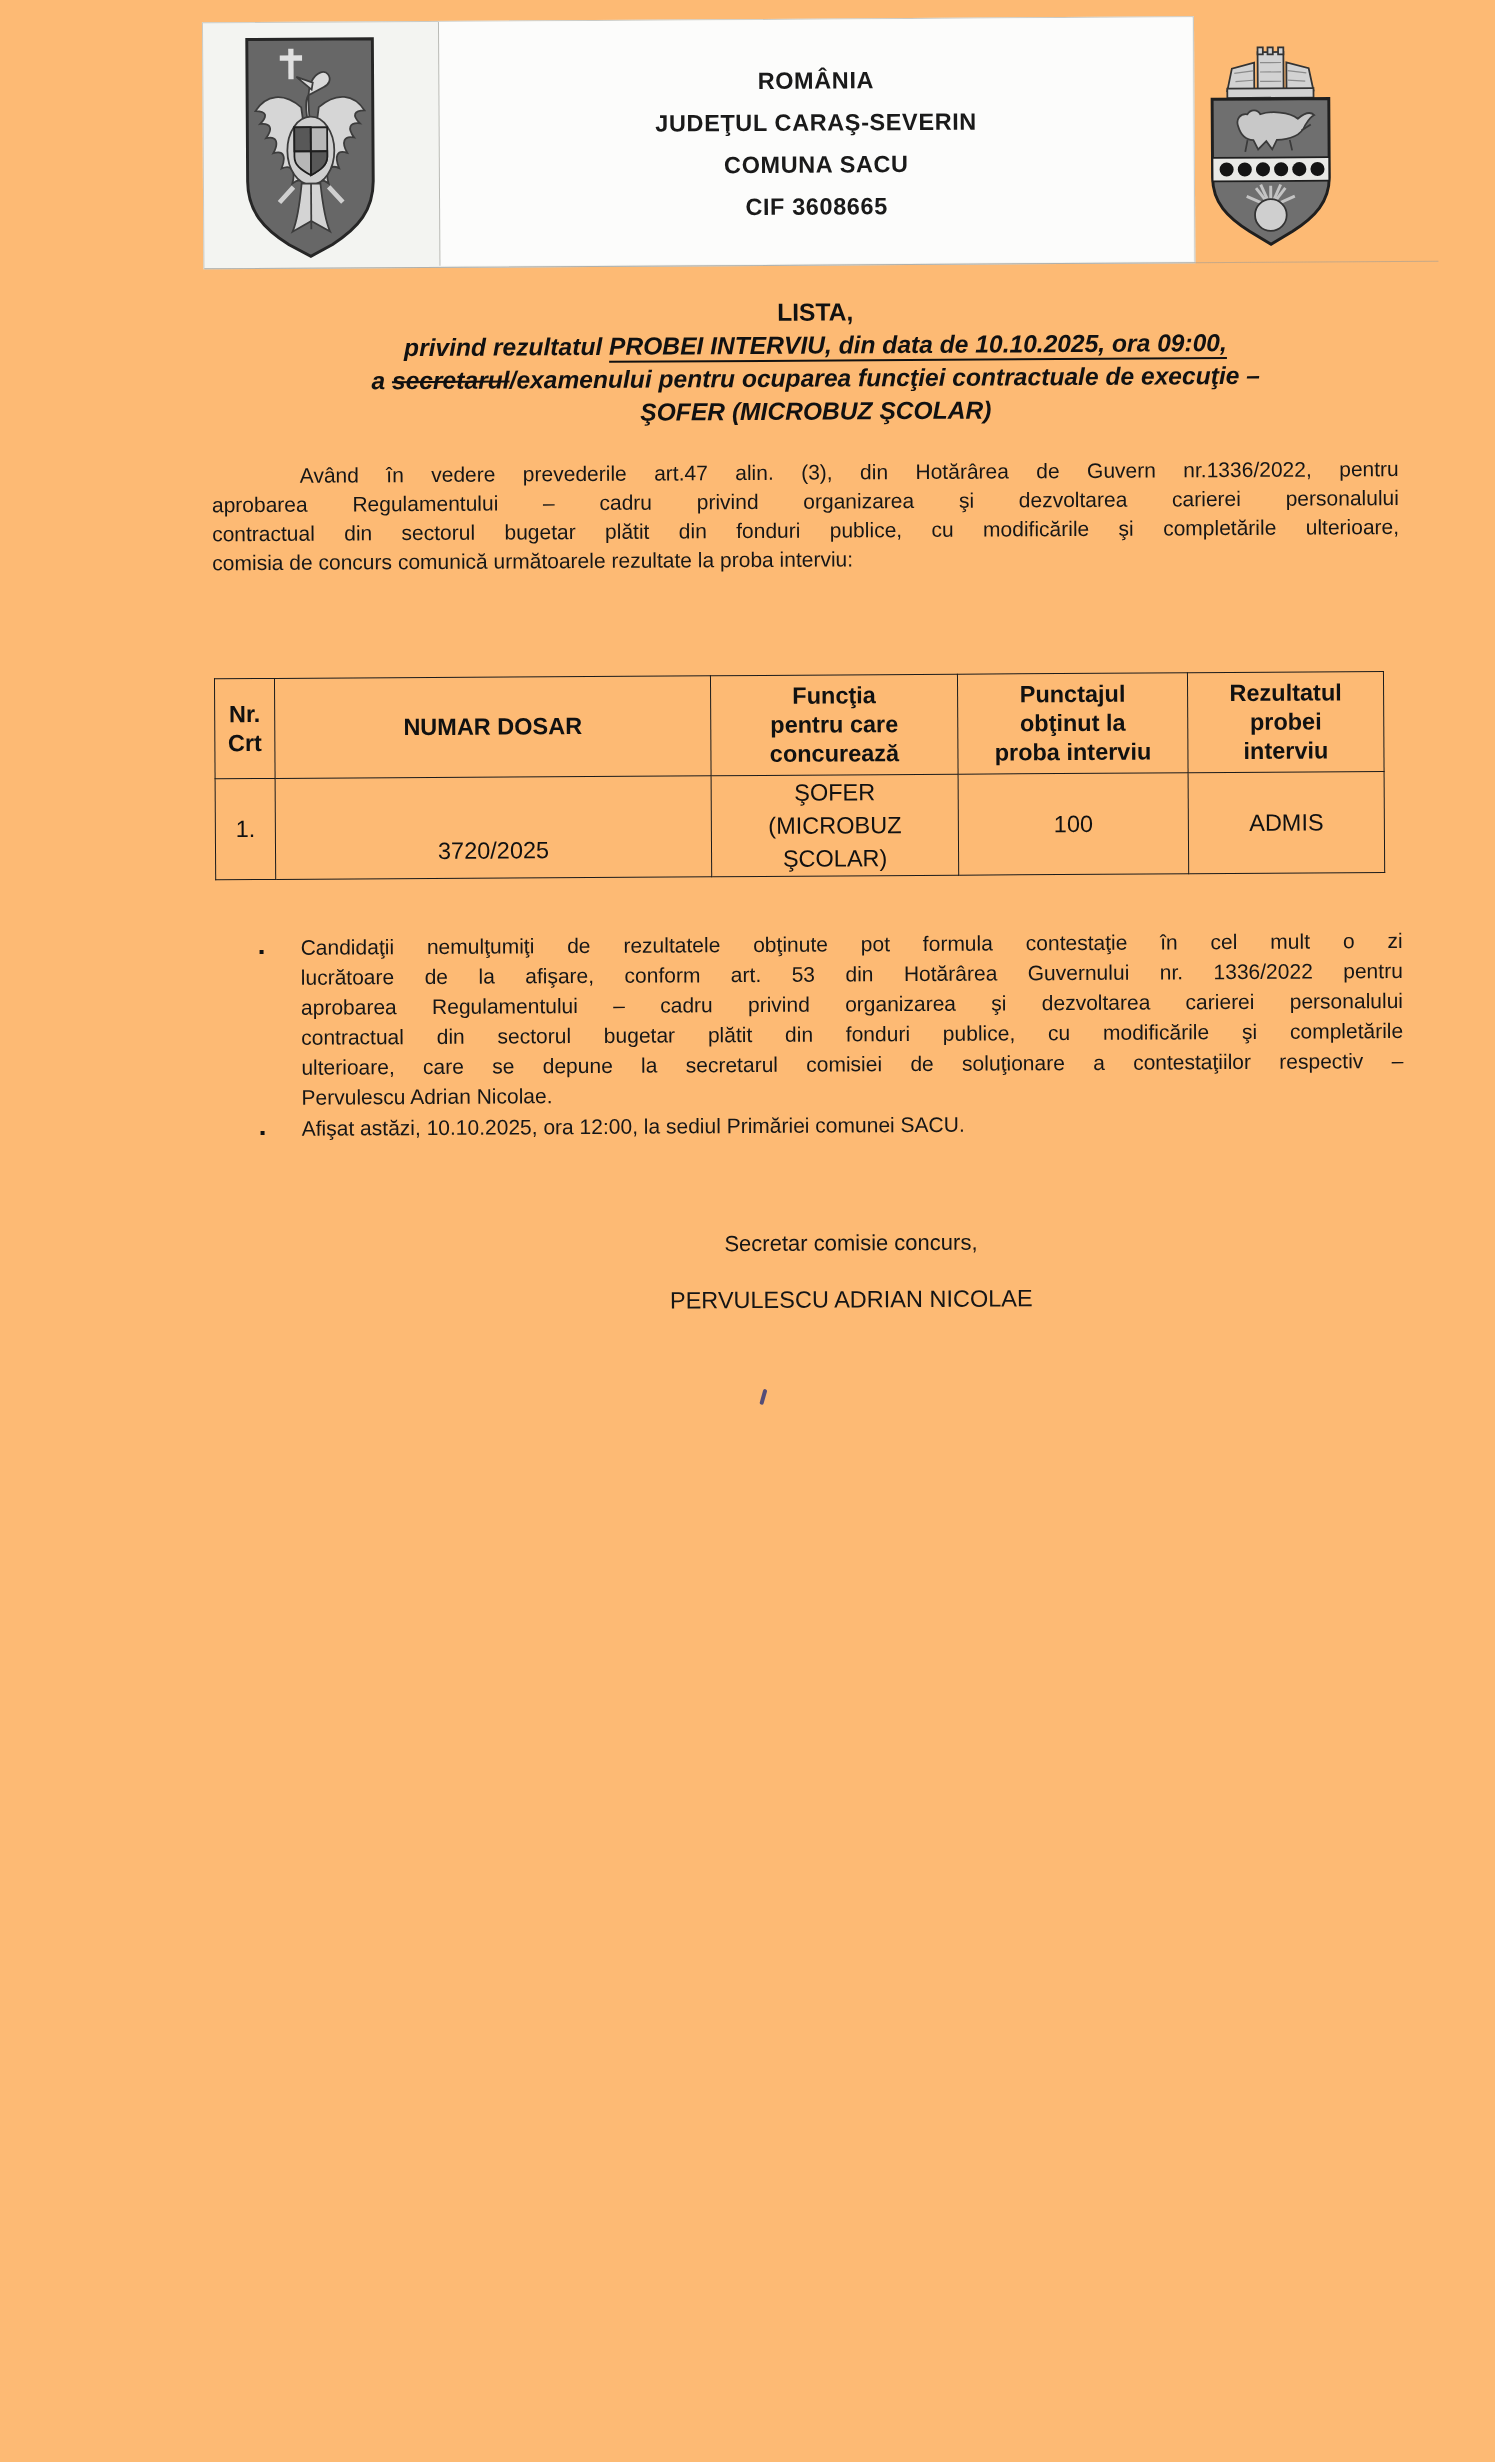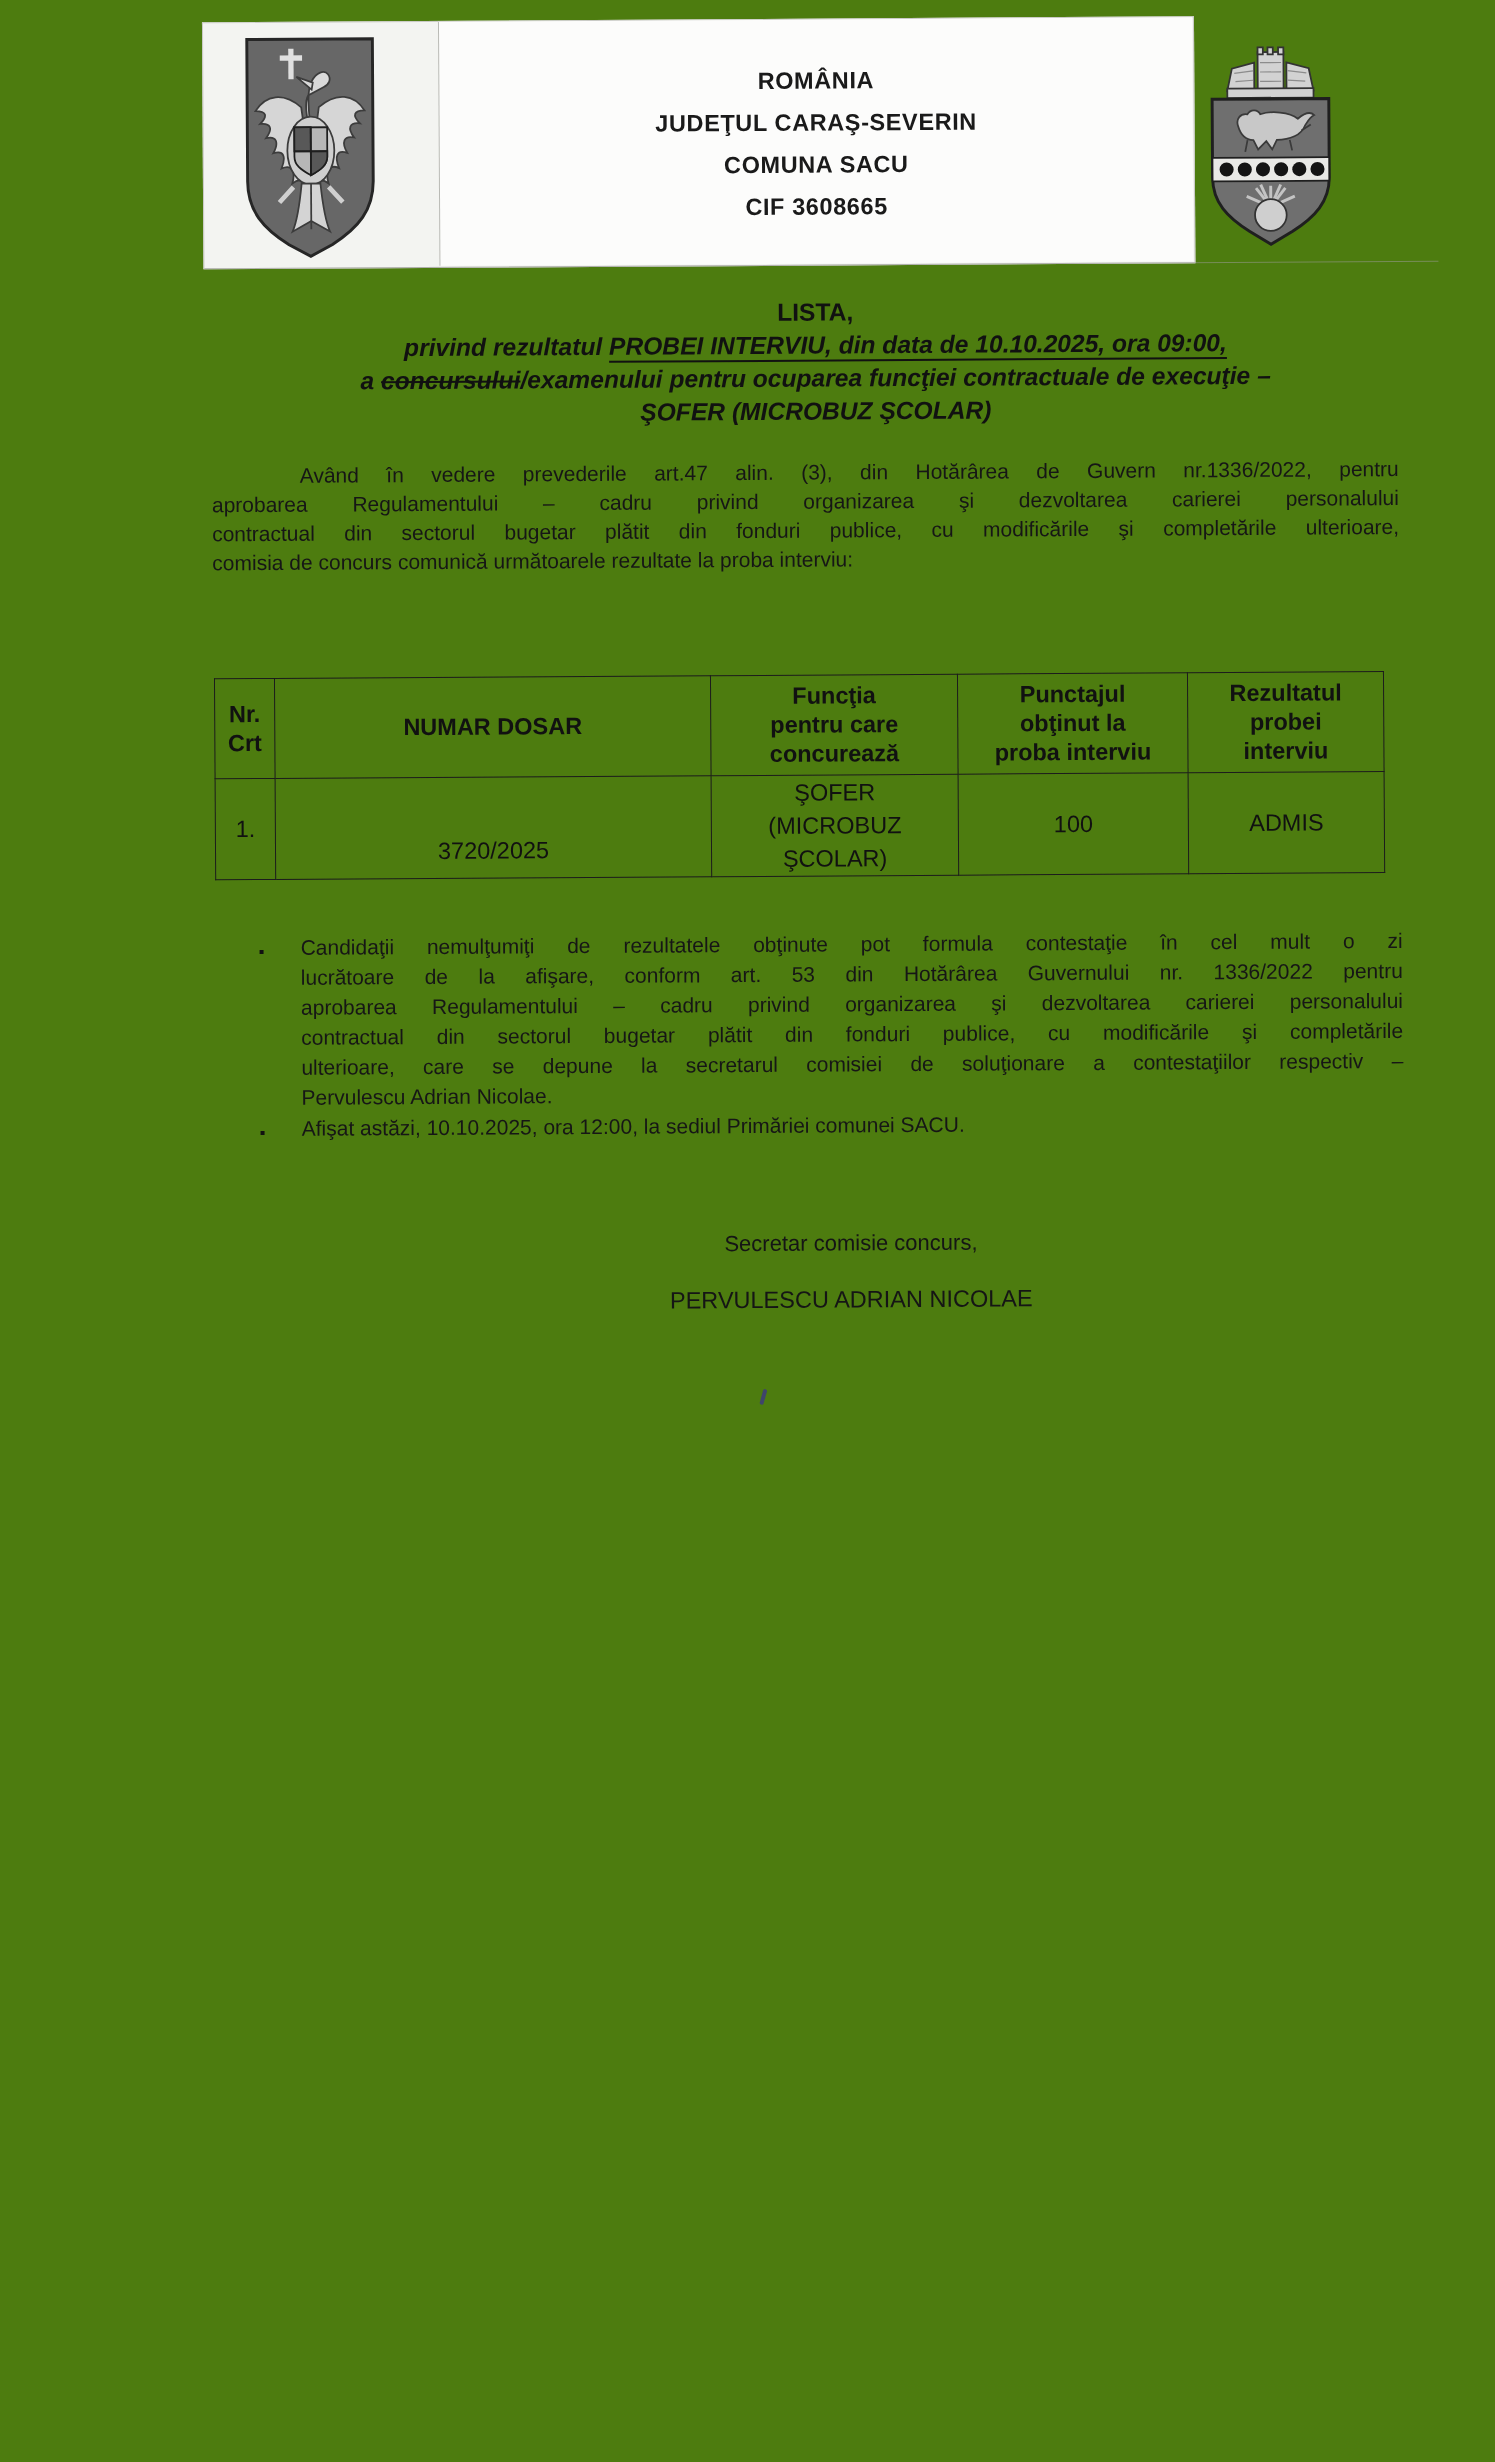--- a/index.html
+++ b/index.html
@@ -1,17 +1,17 @@
 <!DOCTYPE html>
 <html style="font-size:9.4px"><head>
 <meta charset="utf-8">
 <style>
   html,body{margin:0;padding:0;background:#e8e8e8;}
   .page{
-    position:relative; width:1495px; height:2462px; background:#4d7c0f;
+    position:relative; width:1495px; height:2462px; background:#fdba74;
     font-family:"Liberation Sans", sans-serif; color:#131313; overflow:hidden;
   }
   .tilt{ position:absolute; inset:0; transform:rotate(-0.35deg); transform-origin:748px 1173px; }
 
   
   .hdr-panel{
     position:absolute; left:209px; top:19px; width:990px; height:245px;
     background:#f3f4f1; border:0.6px solid #c9cac5;
   }
   .hdr-textbox{
@@ -159,21 +159,21 @@
         <line x1="117" y1="290" x2="158" y2="272"></line>
         <line x1="117" y1="290" x2="100" y2="252"></line>
         <line x1="117" y1="290" x2="134" y2="252"></line>
       </g>
       <circle cx="117" cy="304" r="27" fill="#cfcfcf" stroke="#333" stroke-width="3"></circle>
     </svg>
 
     <div class="title-block">
       <div class="title-first">LISTA,</div>
       <div class="title-it"><span>privind rezultatul </span><span class="u-span">PROBEI INTERVIU, din data de 10.10.2025, ora 09:00,</span></div>
-      <div class="title-it"><span>a </span><span class="strike-span">concursului</span><span>/examenului pentru ocuparea funcţiei contractuale de execuţie –</span></div>
+      <div class="title-it"><span>a </span><span class="strike-span">secretarul</span><span>/examenului pentru ocuparea funcţiei contractuale de execuţie –</span></div>
       <div class="title-it">ŞOFER (MICROBUZ ŞCOLAR)</div>
     </div>
 
     <div class="intro-par">
       <div class="jl">
           <div class="pline">Având în vedere prevederile art.47 alin. (3), din Hotărârea de Guvern nr.1336/2022, pentru</div>
           <div class="pline">aprobarea Regulamentului – cadru privind organizarea şi dezvoltarea carierei personalului</div>
           <div class="pline">contractual din sectorul bugetar plătit din fonduri publice, cu modificările şi completările ulterioare,</div>
           <div class="pline">comisia de concurs comunică următoarele rezultate la proba interviu:</div>
         </div>

